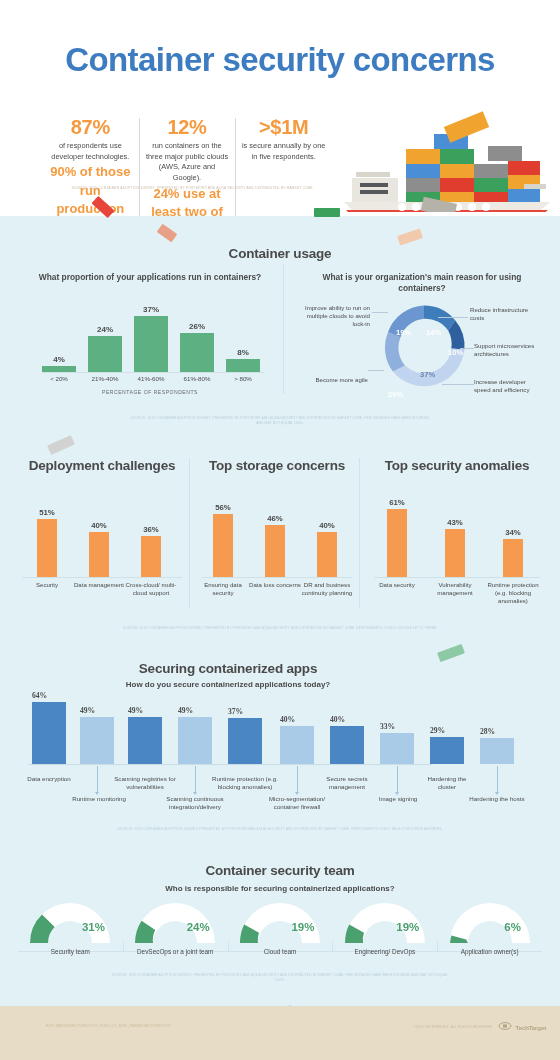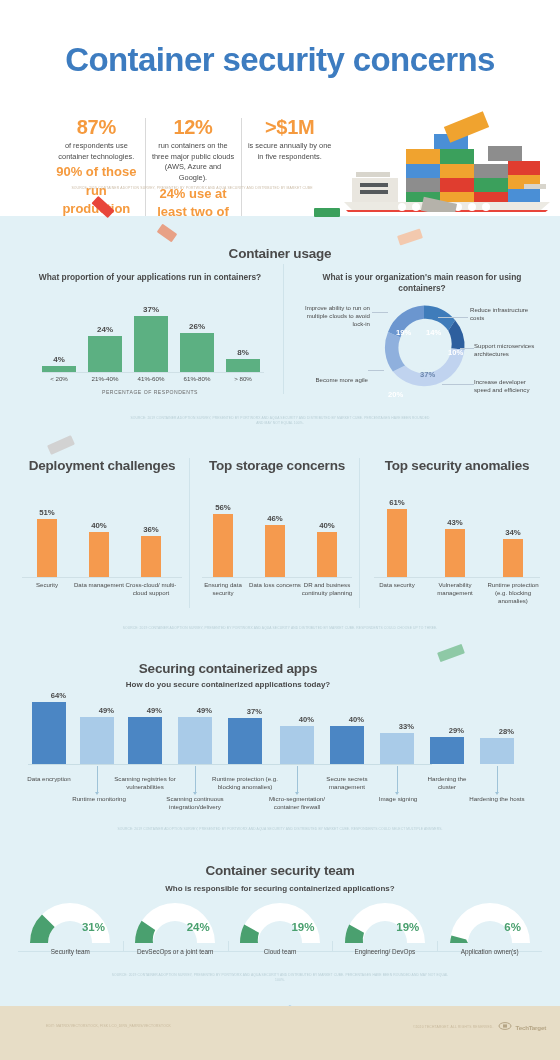--- a/index.html
+++ b/index.html
@@ -12,21 +12,21 @@
     position:relative;
   }
   .page{width:560px;height:1060px;position:relative;overflow:hidden;}
 
   
   .header{position:relative;height:216px;background:#ffffff;overflow:hidden;}
   .title{
     position:absolute;left:0;right:0;top:41px;text-align:center;
     font-size:33px;font-weight:bold;color:#3d7cc0;letter-spacing:-0.6px;
   }
-  .stats{position:absolute;left:48px;top:116px;width:290px;display:flex;}
+  .stats{position:absolute;left:42px;top:116px;width:290px;display:flex;}
   .stat{flex:1;text-align:center;padding:0 6px;position:relative;}
   .stat + .stat::before{
     content:"";position:absolute;left:0;top:2px;bottom:6px;width:1px;background:#d9d9d9;
   }
   .stat .big{font-size:20px;font-weight:bold;color:#f59a3e;line-height:1.15;letter-spacing:-0.3px;}
   .stat .body{font-size:7.4px;line-height:1.45;color:#4a4a4a;margin-top:2px;}
   .stat .hl{display:block;font-size:13px;font-weight:bold;color:#f59a3e;line-height:1.4;margin-top:1px;}
   .hdr-source{
     position:absolute;left:42px;top:186px;width:300px;text-align:center;
     font-size:3.4px;letter-spacing:0.15px;color:#cbbba6;line-height:1.4;
@@ -71,21 +71,21 @@
   .oaxis{position:absolute;left:8px;right:8px;bottom:0;height:1px;background:#cfe0e6;}
   .obar-wrap{position:absolute;bottom:1px;width:26px;text-align:center;}
   .obar{background:#f59a4e;width:20px;margin:0 auto;}
   .obar-val{font-size:7.8px;font-weight:bold;color:#4a4a4a;margin-bottom:2px;}
   .obar-lab{position:absolute;top:100%;left:-14px;right:-14px;margin-top:4px;font-size:6.1px;color:#4a4a4a;line-height:1.3;text-align:center;}
 
   
   #securing{position:absolute;left:0;top:655px;width:456px;height:185px;}
   .bbar-chart{position:absolute;left:28px;right:24px;top:32px;height:78px;}
   .baxis{position:absolute;left:0;right:0;bottom:0;height:1px;background:#c8dde4;}
-  .bbar-wrap{position:absolute;bottom:1px;width:34px;text-align:right;}
+  .bbar-wrap{position:absolute;bottom:1px;width:34px;text-align:left;font-family:Liberation Serif, serif;}
   .bbar{width:34px;margin:0 auto;}
   .bbar-val{font-size:7.6px;font-weight:bold;color:#4a4a4a;margin-bottom:2px;}
   .bbar-lab{position:absolute;left:-16px;right:-16px;font-size:6.2px;color:#4a4a4a;line-height:1.32;text-align:center;}
   .bconn{position:absolute;width:1px;background:#9fc3d8;}
   .bconn::after{content:"";position:absolute;left:-2px;bottom:-3px;border-left:2.5px solid transparent;border-right:2.5px solid transparent;border-top:3.5px solid #9fc3d8;}
 
   
   #team{position:absolute;left:0;top:855px;width:560px;height:135px;}
   .gauges{position:absolute;left:18px;right:18px;top:42px;height:62px;display:flex;}
   .gauge-cell{flex:1;position:relative;text-align:center;}
@@ -107,21 +107,21 @@
 
 <div class="page">
 
   <div class="header">
     <div class="title">Container security concerns</div>
 
     <div class="stats">
       <div class="stat">
         <div class="big">87%</div>
         <div class="body">
-          <span>of respondents use container technologies.</span>
+          <span>of respondents use developer technologies.</span>
           <span class="hl">90% of those run production apps in containers.</span>
         </div>
       </div>
       <div class="stat">
         <div class="big">12%</div>
         <div class="body">
           <span>run containers on the three major public clouds (AWS, Azure and Google).</span>
           <span class="hl">24% use at least two of the three.</span>
         </div>
       </div>

